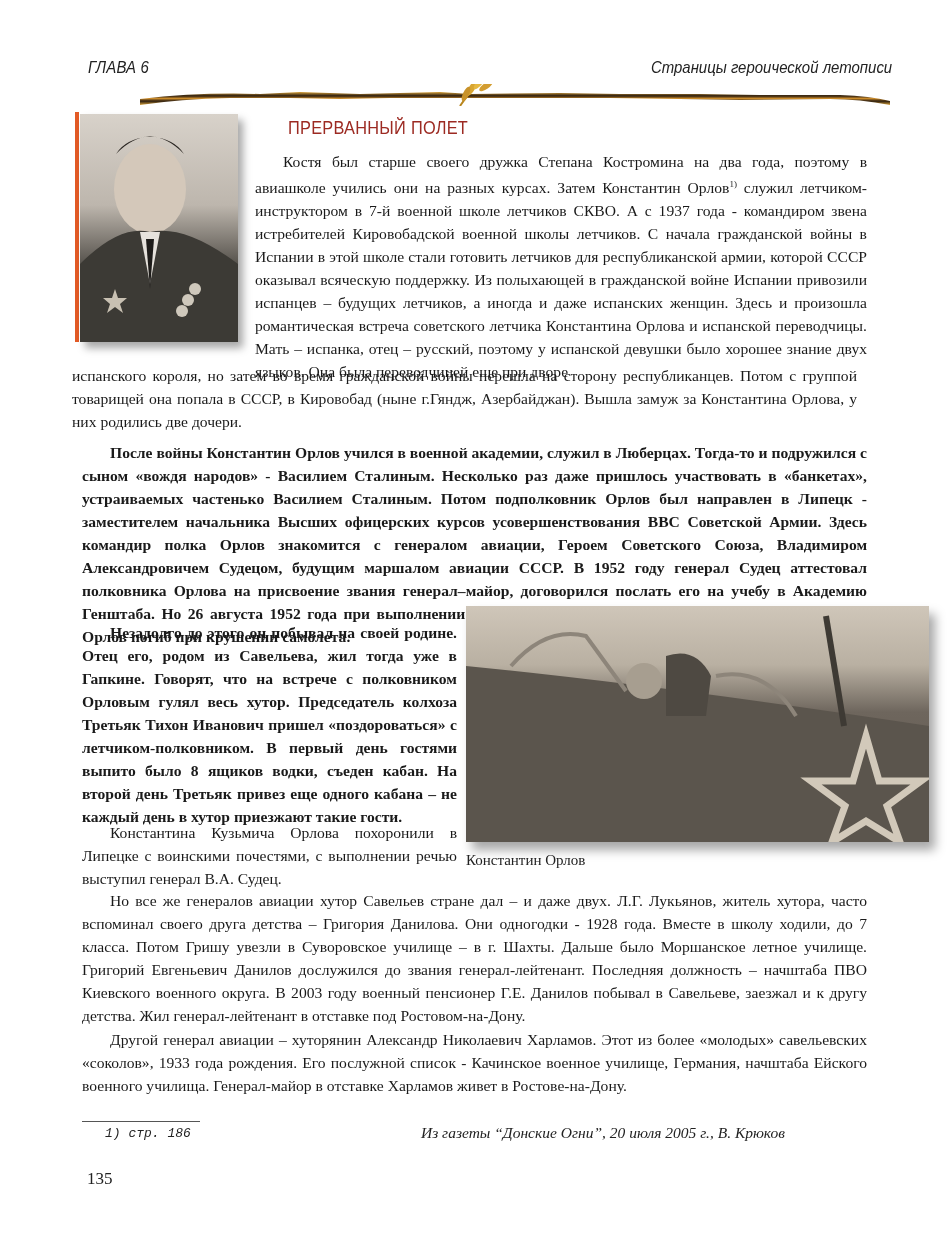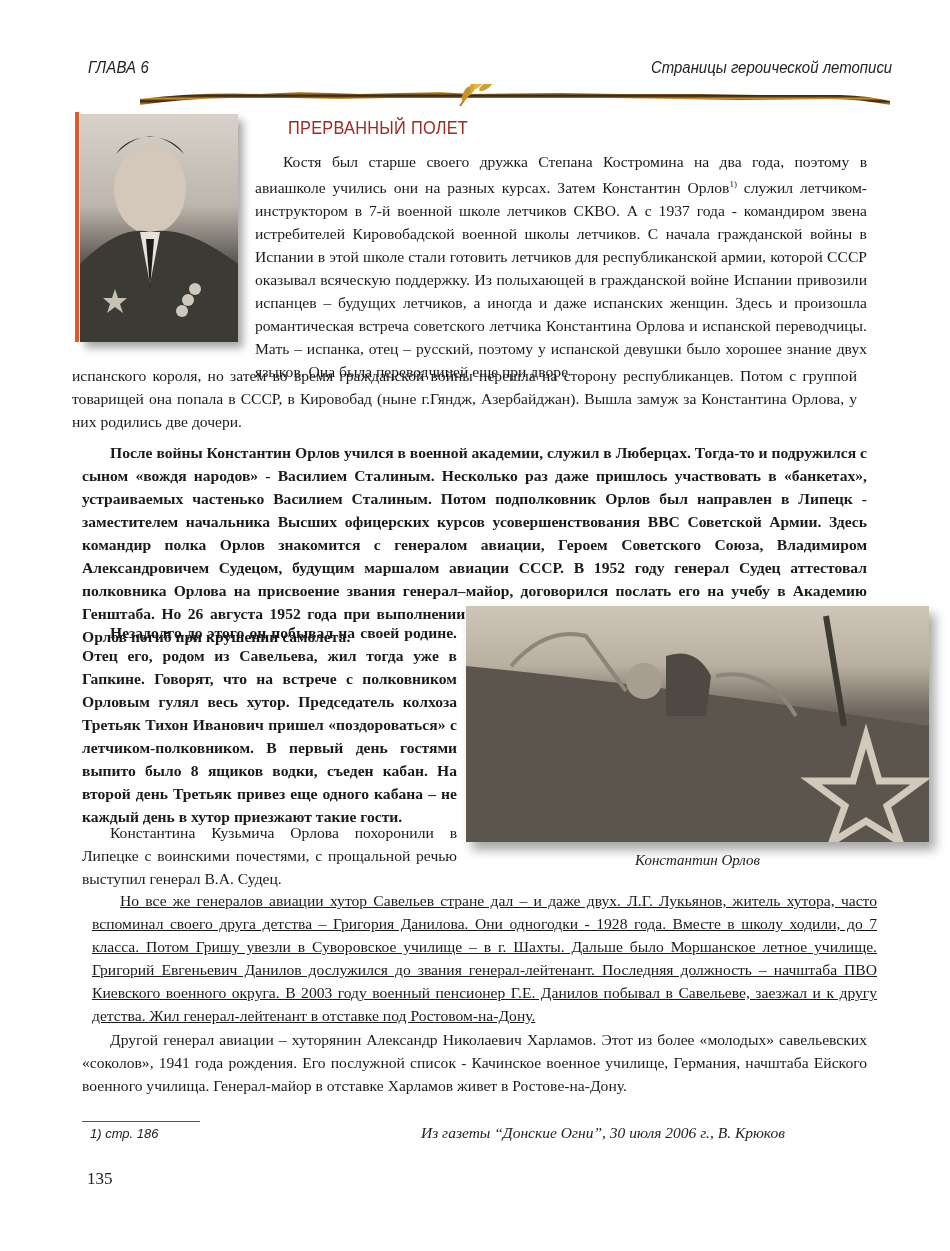--- a/index.html
+++ b/index.html
@@ -15,29 +15,29 @@
               background:linear-gradient(180deg,#d8d2ca 0%,#bdb6ad 40%,#5a5650 65%,#3d3a36 100%);
               box-shadow:5px 6px 8px rgba(0,0,0,0.35); overflow:hidden; }
   .title { position:absolute; left:288px; top:117px; font-family:"Liberation Sans", sans-serif;
            font-size:19px; color:#9c2a22; letter-spacing:0.3px; transform:scaleX(0.86); transform-origin:left; }
   .para { position:absolute; font-size:15.6px; line-height:23px; text-align:justify; text-indent:28px; margin:0; }
   .p1 { left:255px; top:150px; width:612px; }
   .p1b { left:72px; top:364px; width:785px; text-indent:0; }
   .p2 { left:82px; top:441px; width:785px;font-weight:bold; }
   .p3 { left:82px; top:621px; width:375px;font-weight:bold; }
   .p4 { left:82px; top:821px; width:375px; }
-  .p5 { left:92px; top:889px; width:785px;text-decoration:underline; }
+  .p5 { left:82px; top:889px; width:785px; }
   .p6 { left:82px; top:1028px; width:785px; }
   .plane { position:absolute; left:466px; top:606px; width:463px; height:236px;
            background:linear-gradient(180deg,#cfc6b9 0%,#b9b0a2 25%,#6e665d 45%,#58514a 100%);
            box-shadow:6px 8px 10px rgba(0,0,0,0.35); overflow:hidden; }
-  .caption { position:absolute; left:466px; top:852px; width:463px; text-align:center;
-             font-style:italic; font-size:15px; color:#222; }
+  .caption { position:absolute; left:466px; top:852px; width:463px; text-align:left;
+             font-size:15px; color:#222; }
   .fn-rule { position:absolute; left:82px; top:1121px; width:118px; height:1px; background:#555; }
-  .footnote { position:absolute; left:90px; top:1126px; font-family:Liberation Sans, sans-serif;
+  .footnote { position:absolute; left:105px; top:1126px; font-family:Liberation Mono, monospace;
               font-style:italic; font-size:13px; color:#222; }
   .source { position:absolute; left:421px; top:1124px; font-style:italic; font-size:15.5px; color:#222; }
   .pagenum { position:absolute; left:87px; top:1169px; font-size:17px; color:#222; }
   sup { font-size:9px; }
 </style>
 </head>
 <body>
 
 <div class="hdr-left">ГЛАВА 6</div>
 <div class="hdr-right">Страницы героической летописи</div>
@@ -76,36 +76,36 @@
       <circle cx="102" cy="197" r="6" fill="#cfc8bc"></circle>
   </svg>
 </div>
 
 <div class="title">ПРЕРВАННЫЙ ПОЛЕТ</div>
 
 <p class="para p1"><span>Костя был старше своего дружка Степана Костромина на два года, поэтому в авиашколе учились они на разных курсах. Затем Константин Орлов</span><sup>1)</sup><span> служил летчиком-инструктором в 7-й военной школе летчиков СКВО. А с 1937 года - командиром звена истребителей Кировобадской военной школы летчиков. С начала гражданской войны в Испании в этой школе стали готовить летчиков для республиканской армии, которой СССР оказывал всяческую поддержку. Из полыхающей в гражданской войне Испании привозили испанцев – будущих летчиков, а иногда и даже испанских женщин. Здесь и произошла романтическая встреча советского летчика Константина Орлова и испанской переводчицы. Мать – испанка, отец – русский, поэтому у испанской девушки было хорошее знание двух языков. Она была переводчицей еще при дворе</span></p>
 <p class="para p1b">испанского короля, но затем во время гражданской войны перешла на сторону республиканцев. Потом с группой товарищей она попала в СССР, в Кировобад (ныне г.Гяндж, Азербайджан). Вышла замуж за Константина Орлова, у них родились две дочери.</p>
 <p class="para p2">После войны Константин Орлов учился в военной академии, служил в Люберцах. Тогда-то и подружился с сыном «вождя народов» - Василием Сталиным. Несколько раз даже пришлось участвовать в «банкетах», устраиваемых частенько Василием Сталиным. Потом подполковник Орлов был направлен в Липецк - заместителем начальника Высших офицерских курсов усовершенствования ВВС Советской Армии. Здесь командир полка Орлов знакомится с генералом авиации, Героем Советского Союза, Владимиром Александровичем Судецом, будущим маршалом авиации СССР. В 1952 году генерал Судец аттестовал полковника Орлова на присвоение звания генерал–майор, договорился послать его на учебу в Академию Генштаба. Но 26 августа 1952 года при выполнении ночных полетов на истребителе «МИГ-17» полковник Орлов погиб при крушении самолета.</p>
 <p class="para p3">Незадолго до этого он побывал на своей родине. Отец его, родом из Савельева, жил тогда уже в Гапкине. Говорят, что на встрече с полковником Орловым гулял весь хутор. Председатель колхоза Третьяк Тихон Иванович пришел «поздороваться» с летчиком-полковником. В первый день гостями выпито было 8 ящиков водки, съеден кабан. На второй день Третьяк привез еще одного кабана – не каждый день в хутор приезжают такие гости.</p>
-<p class="para p4">Константина Кузьмича Орлова похоронили в Липецке с воинскими почестями, с прощальной речью выступил генерал В.А. Судец.</p>
+<p class="para p4">Константина Кузьмича Орлова похоронили в Липецке с воинскими почестями, с выполнении речью выступил генерал В.А. Судец.</p>
 
 <div class="plane">
   <svg width="463" height="236" viewBox="0 0 463 236">
     <path d="M0 60 Q200 80 463 120 L463 236 L0 236 Z" fill="#5b554d"></path>
     <path d="M45 60 Q80 20 120 30 L160 85" stroke="#8d857a" stroke-width="4" fill="none"></path>
     <path d="M250 70 Q300 60 330 110" stroke="#8d857a" stroke-width="4" fill="none"></path>
     <circle cx="178" cy="75" r="18" fill="#a79e90"></circle>
     <path d="M200 50 Q230 40 245 70 L240 110 L200 110 Z" fill="#4e4942"></path>
     <line x1="360" y1="10" x2="378" y2="120" stroke="#3e3a34" stroke-width="6"></line>
     <g>
       <polygon points="400,130 413,175 455,175 421,200 434,236 400,215 366,236 379,200 345,175 387,175" fill="none" stroke="#d2c9ba" stroke-width="7"></polygon>
     </g>
   </svg>
 </div>
 <div class="caption">Константин Орлов</div>
 
 <p class="para p5">Но все же генералов авиации хутор Савельев стране дал – и даже двух. Л.Г. Лукьянов, житель хутора, часто вспоминал своего друга детства – Григория Данилова. Они одногодки - 1928 года. Вместе в школу ходили, до 7 класса. Потом Гришу увезли в Суворовское училище – в г. Шахты. Дальше было Моршанское летное училище. Григорий Евгеньевич Данилов дослужился до звания генерал-лейтенант. Последняя должность – начштаба ПВО Киевского военного округа. В 2003 году военный пенсионер Г.Е. Данилов побывал в Савельеве, заезжал и к другу детства. Жил генерал-лейтенант в отставке под Ростовом-на-Дону.</p>
-<p class="para p6">Другой генерал авиации – хуторянин Александр Николаевич Харламов. Этот из более «молодых» савельевских «соколов», 1941 года рождения. Его послужной список - Качинское военное училище, Германия, начштаба Ейского военного училища. Генерал-майор в отставке Харламов живет в Ростове-на-Дону.</p>
+<p class="para p6">Другой генерал авиации – хуторянин Александр Николаевич Харламов. Этот из более «молодых» савельевских «соколов», 1933 года рождения. Его послужной список - Качинское военное училище, Германия, начштаба Ейского военного училища. Генерал-майор в отставке Харламов живет в Ростове-на-Дону.</p>
 
 <div class="fn-rule"></div>
 <div class="footnote">1) стр. 186</div>
-<div class="source">Из газеты “Донские Огни”, 30 июля 2006 г., В. Крюков</div>
+<div class="source">Из газеты “Донские Огни”, 20 июля 2005 г., В. Крюков</div>
 <div class="pagenum">135</div>
 
 </body></html>

